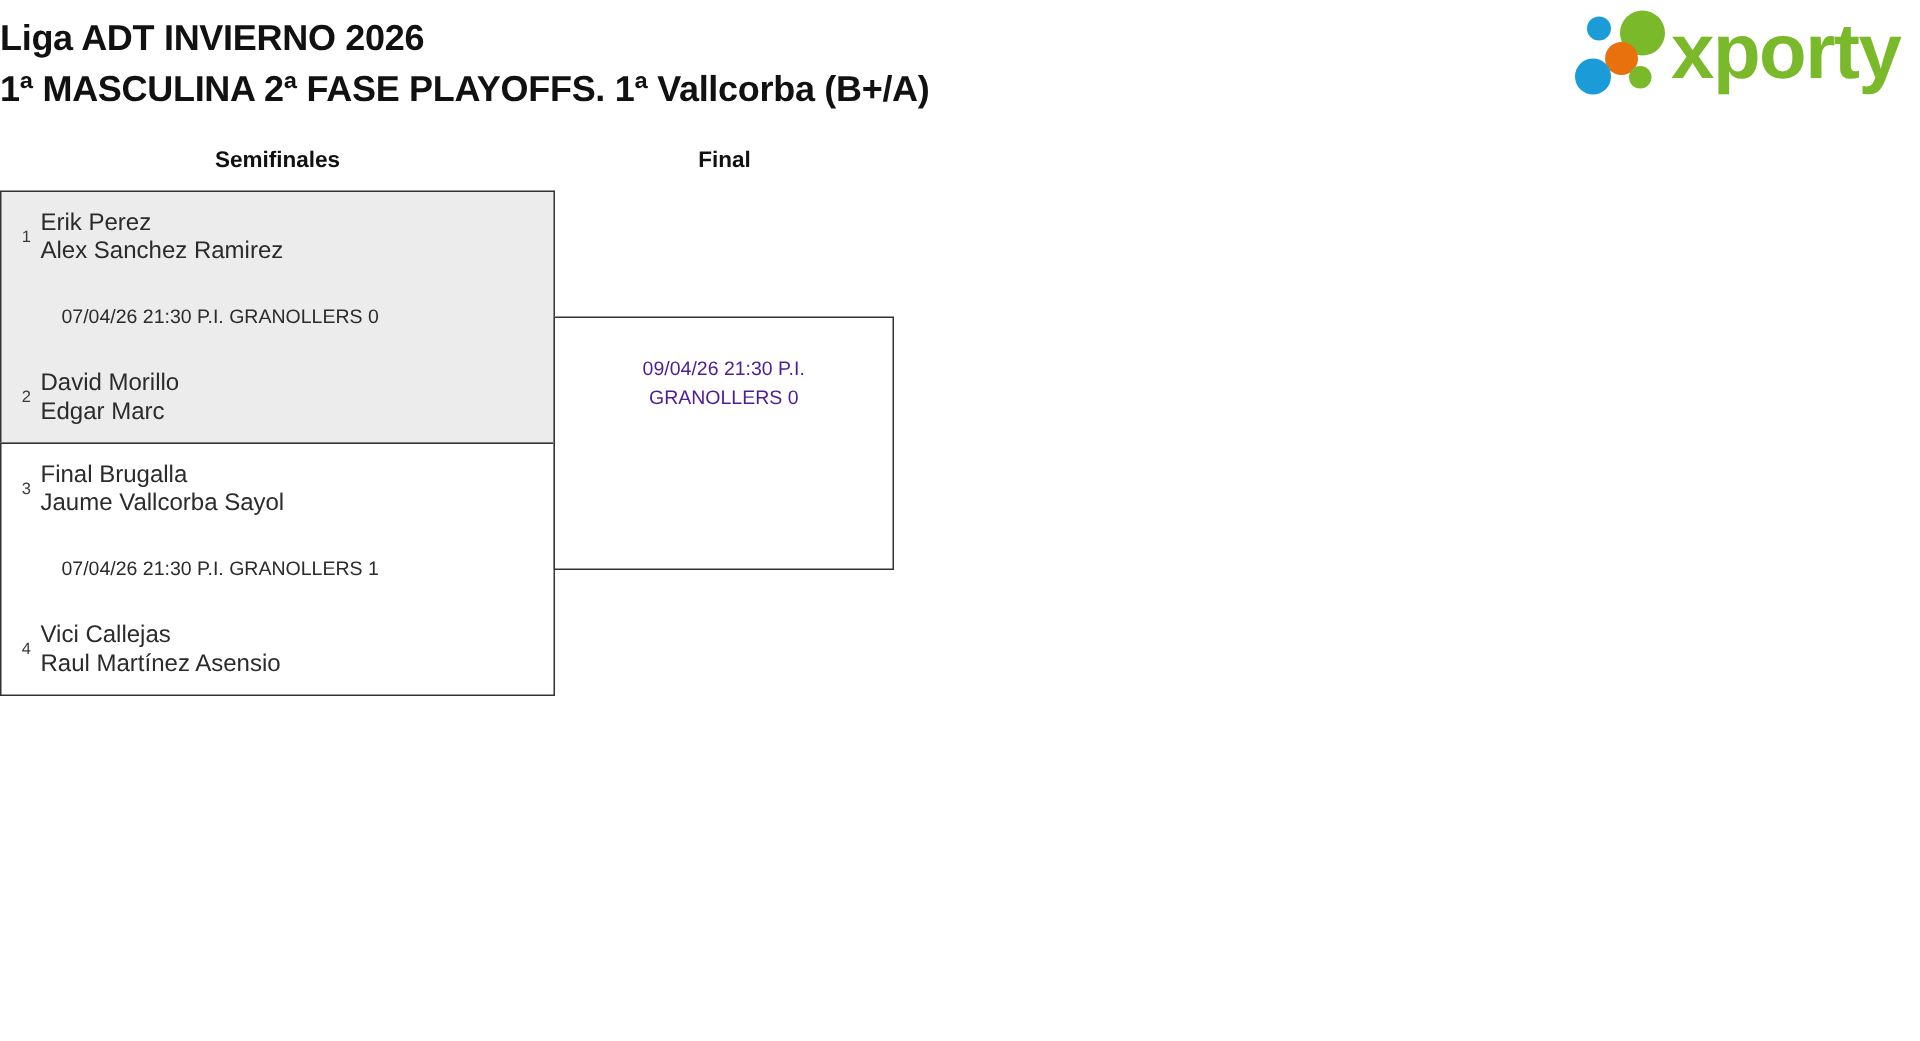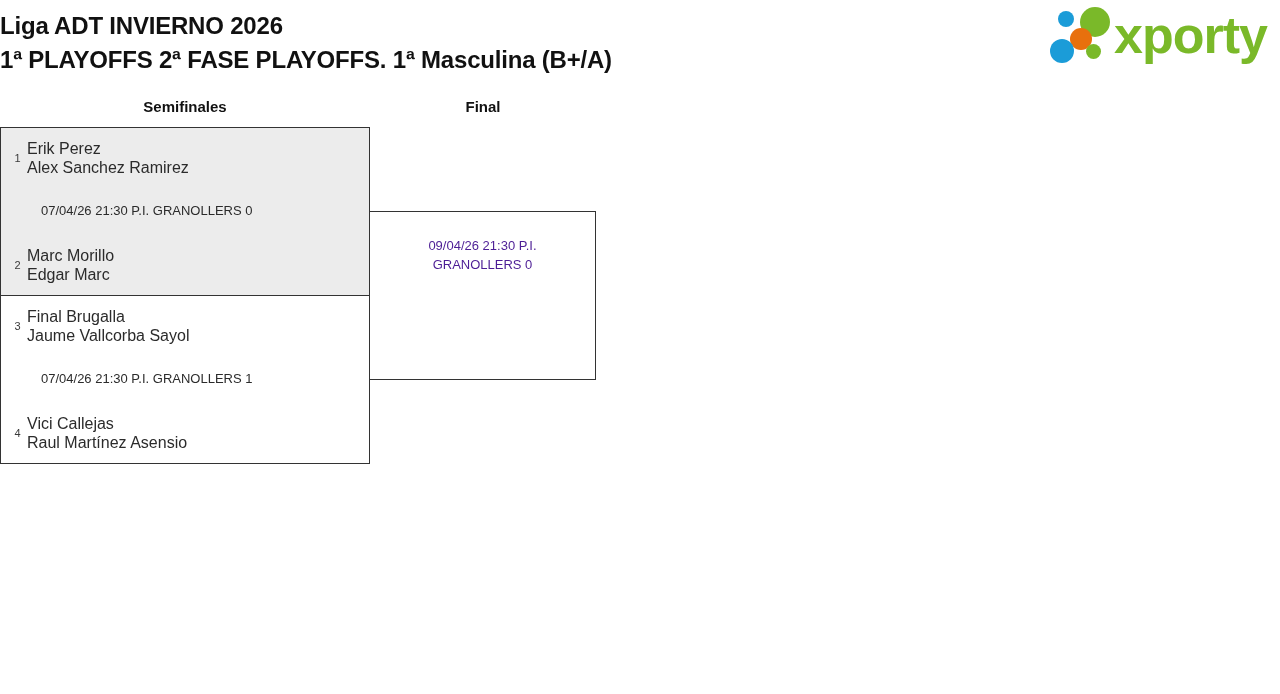--- a/index.html
+++ b/index.html
@@ -148,21 +148,21 @@
     text-align: center;
   }
 </style>
 </head>
 <body>
 
 <div id="header">
 
   <div id="title-block">
     <div class="title-line" id="title-line-1">Liga ADT INVIERNO 2026</div>
-    <div class="title-line" id="title-line-2">1ª PLAYOFFS 2ª FASE PLAYOFFS. 1ª Masculina (B+/A)</div>
+    <div class="title-line" id="title-line-2">1ª MASCULINA 2ª FASE PLAYOFFS. 1ª Vallcorba (B+/A)</div>
   </div>
 
   <div id="logo">
     <div id="logo-dots">
       <span class="dot" id="dot-blue-small"></span>
       <span class="dot" id="dot-green-big"></span>
       <span class="dot" id="dot-orange"></span>
       <span class="dot" id="dot-blue-big"></span>
       <span class="dot" id="dot-green-small"></span>
     </div>
@@ -181,21 +181,21 @@
       <span class="seed">1</span>
       <span class="players">
         <span>Erik Perez</span><br>
         <span>Alex Sanchez Ramirez</span>
       </span>
     </div>
     <div class="match-meta">07/04/26 21:30 P.I. GRANOLLERS 0</div>
     <div class="team team-bottom">
       <span class="seed">2</span>
       <span class="players">
-        <span>Marc Morillo</span><br>
+        <span>David Morillo</span><br>
         <span>Edgar Marc</span>
       </span>
     </div>
   </div>
 
   <div class="match-box plain" id="match-sf2">
     <div class="team team-top">
       <span class="seed">3</span>
       <span class="players">
         <span>Final Brugalla</span><br>

